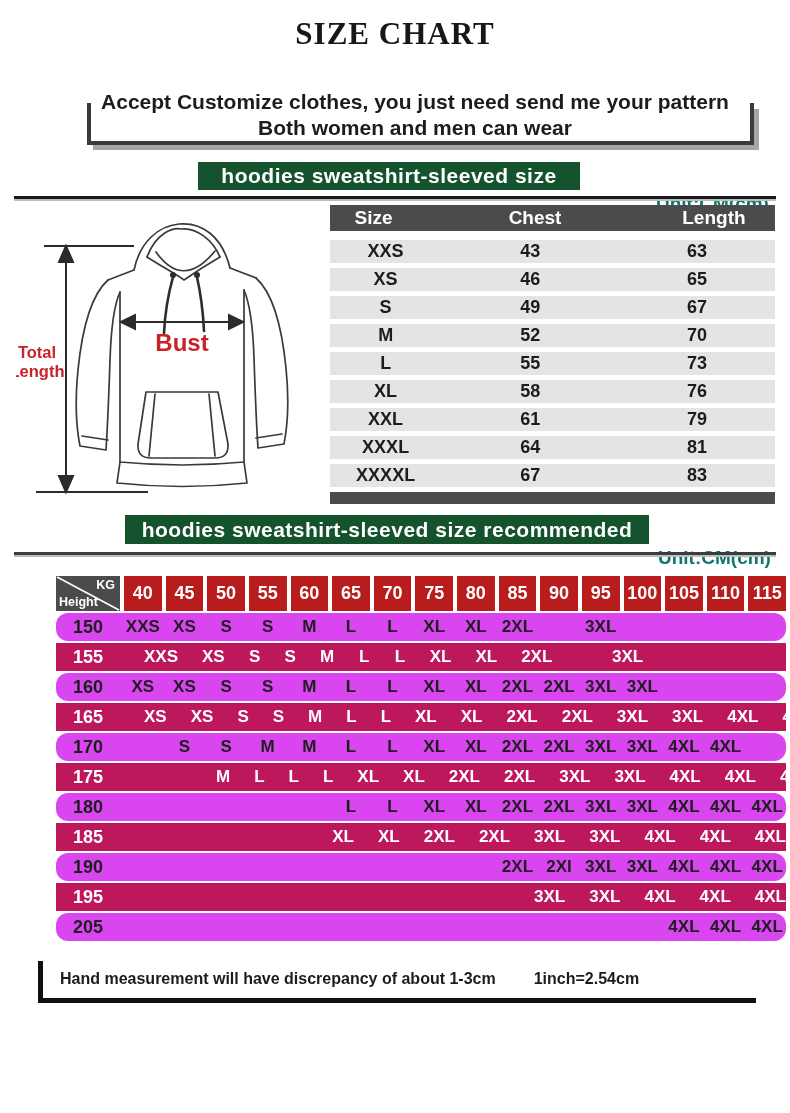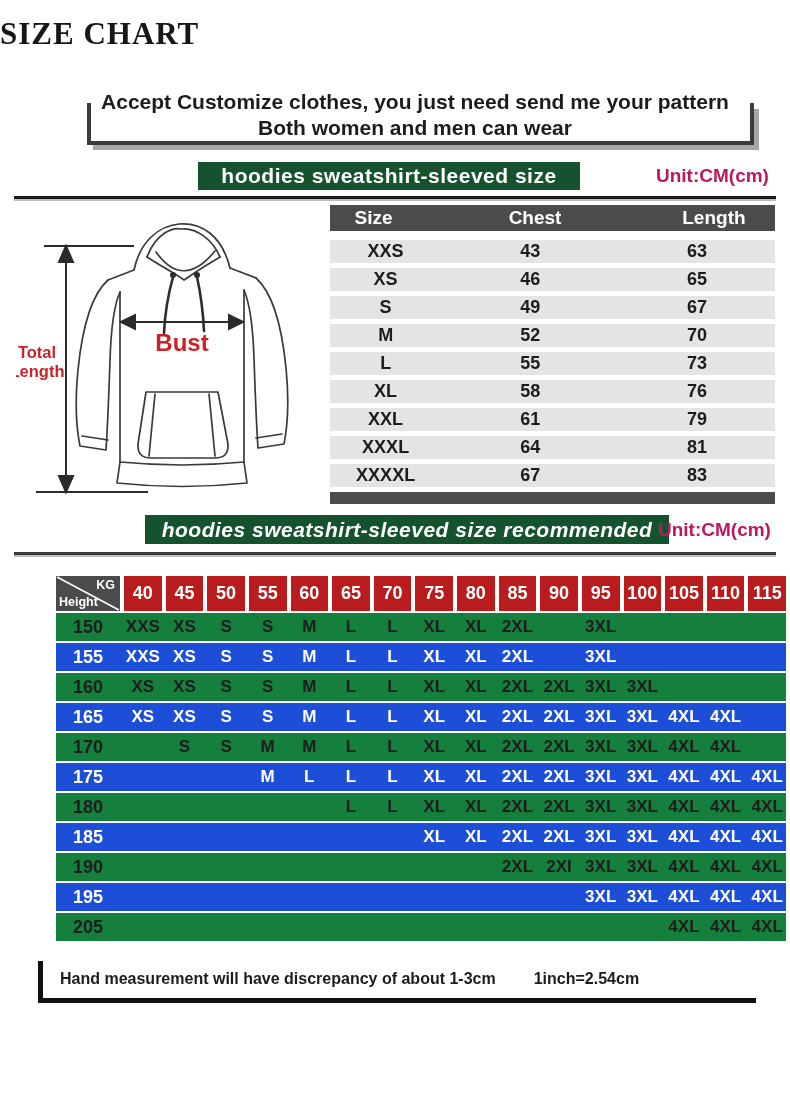--- a/index.html
+++ b/index.html
@@ -1,34 +1,34 @@
 <!DOCTYPE html>
 <html><head>
 <meta charset="utf-8">
 <style>
   * { margin:0; padding:0; box-sizing:border-box; }
   html,body { background:#fff; }
   body { font-family:"Liberation Sans","DejaVu Sans",sans-serif; }
   #page { position:relative; width:790px; height:1113px; background:#fff; overflow:hidden; margin:0 auto; }
 
-  .page-title { position:absolute; top:16px; left:0; width:100%; text-align:left;
+  .page-title { position:absolute; top:16px; left:0; width:100%; text-align:center;
     font-family:"Liberation Serif","DejaVu Serif",serif; font-weight:700; font-size:31px; color:#171717; letter-spacing:1px; }
 
   .notice-text { position:absolute; top:89px; left:70px; width:690px; text-align:center;
     font-weight:700; font-size:21px; color:#1c1c1c; line-height:26px; }
   .notice-frame { position:absolute; left:87px; top:103px; width:667px; height:42px;
     border-left:4px solid #3b3b3b; border-right:4px solid #3b3b3b; border-bottom:4px solid #3b3b3b; }
   .notice-frame::after { content:""; position:absolute; left:2px; right:-9px; bottom:-9px; height:5px; background:#a6a6a6; }
   .notice-frame::before { content:""; position:absolute; right:-9px; top:6px; bottom:-9px; width:5px; background:#a6a6a6; }
 
   .section-bar { position:absolute; background:#14532d; color:#fff; font-weight:700; font-size:21px;
     text-align:center; letter-spacing:.5px; }
   .bar1 { left:198px; top:162px; width:382px; height:28px; line-height:28px; }
-  .bar2 { left:145px; top:515px; width:524px; height:29px; line-height:29px;font-style:italic; }
-  .unit { position:absolute; font-weight:700; font-size:19px; color:#be185d; }
+  .bar2 { left:125px; top:515px; width:524px; height:29px; line-height:29px; }
+  .unit { position:absolute; font-weight:700; font-size:19px; color:#0f766e;margin-top:28px; }
   .unit1 { left:656px; top:165px; }
   .unit2 { left:658px; top:519px; }
   .divider { position:absolute; left:14px; width:762px; height:3px; background:#1a1a1a; box-shadow:0 2px 0 #bdbdbd; }
   .divider1 { top:196px; }
   .divider2 { top:552px; background:#3c3c3c; }
 
   .hoodie-wrap { position:absolute; left:16px; top:200px; width:312px; height:300px; }
 
   
   .size-table { position:absolute; left:330px; top:205px; width:445px; }
@@ -44,22 +44,22 @@
   .matrix { position:absolute; left:14px; top:576px; width:772px;padding-left:42px; }
   .mx-head { display:grid; grid-template-columns:64px repeat(16,1fr); gap:4px; margin-bottom:2px; }
   .mx-hbox { background:#b91c1c; color:#fff; font-weight:700; font-size:18px; height:35px;
     line-height:35px; text-align:center; overflow:hidden; }
   .mx-corner { position:relative; background:#4b4b4b; height:35px; }
   .mx-corner .kg { position:absolute; top:2px; right:5px; color:#fff; font-weight:700; font-size:12.5px; }
   .mx-corner .hgt { position:absolute; bottom:2px; left:3px; color:#fff; font-weight:700; font-size:12.5px; }
   .mx-diag { position:absolute; left:0; top:0; width:100%; height:100%; }
   .mx-row { display:grid; grid-template-columns:64px repeat(16,1fr); gap:4px; height:28px;
     line-height:28px; margin-top:2px; font-weight:700; font-size:17px; text-align:center; }
-  .mx-light { background:#15803d; color:#1d1d1d; }
-  .mx-dark { background:#1d4ed8; color:#fff; }
+  .mx-light { background:#d946ef; color:#1d1d1d;border-radius:12px; }
+  .mx-dark { background:#be185d; color:#fff;gap:24px; }
   .mx-cell { overflow:visible; white-space:nowrap; }
   .mx-height { font-size:18px; }
 
   
   .footer-frame { position:absolute; left:38px; top:961px; width:718px; height:42px;
     border-left:5px solid #101010; border-bottom:5px solid #101010; }
   .footer-text { position:absolute; left:60px; top:970px; width:700px; display:flex; gap:38px;
     font-weight:700; font-size:16px; color:#1c1c1c; }
 </style>
 </head>

